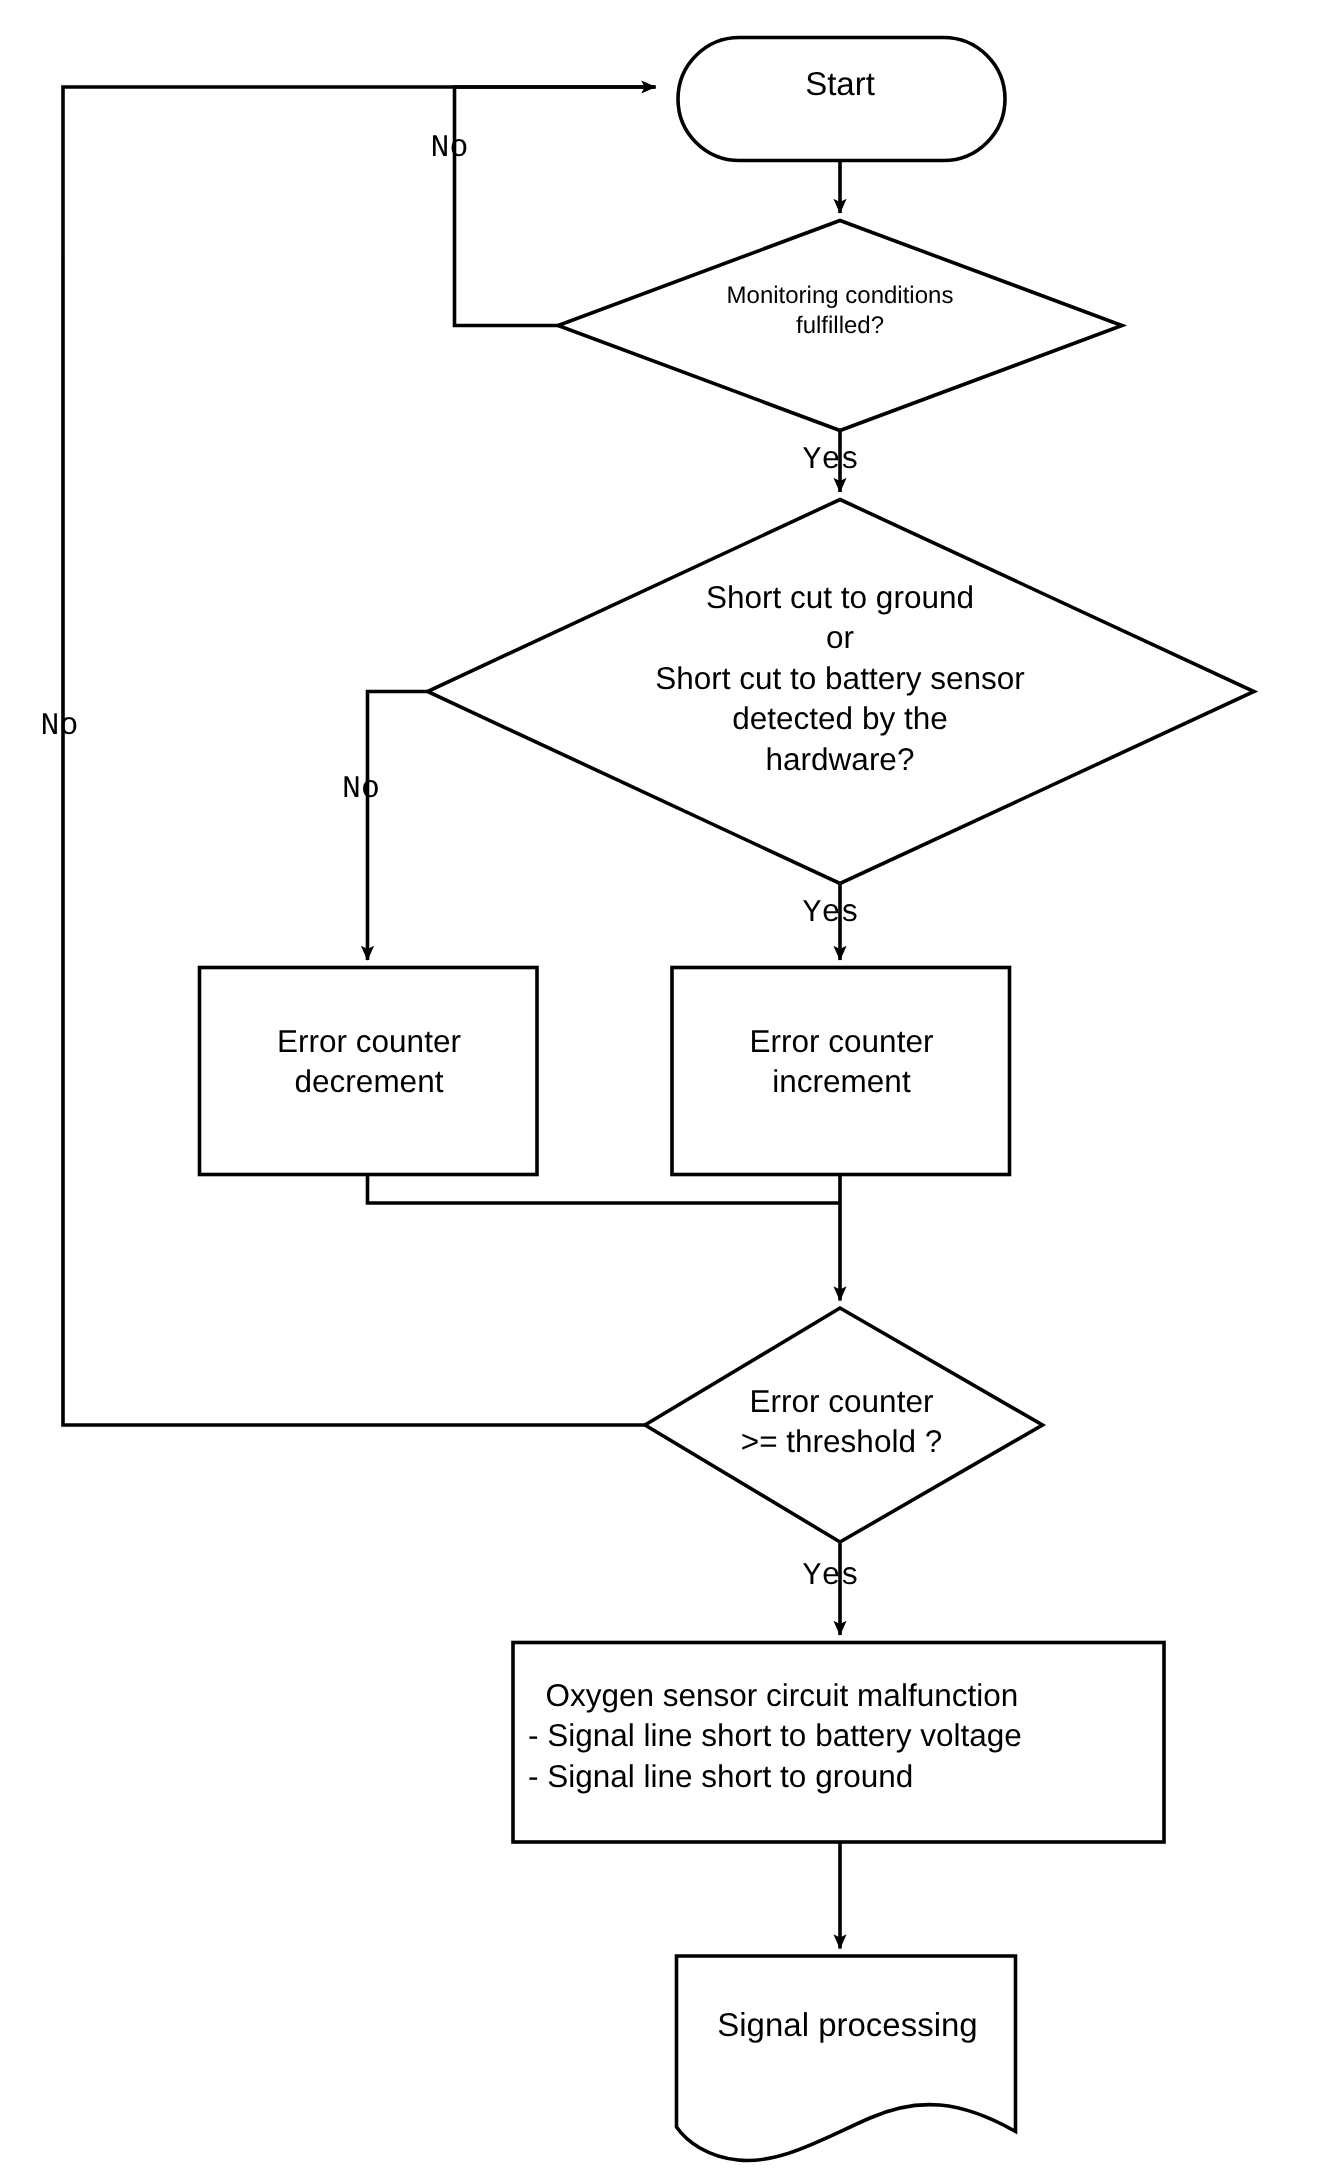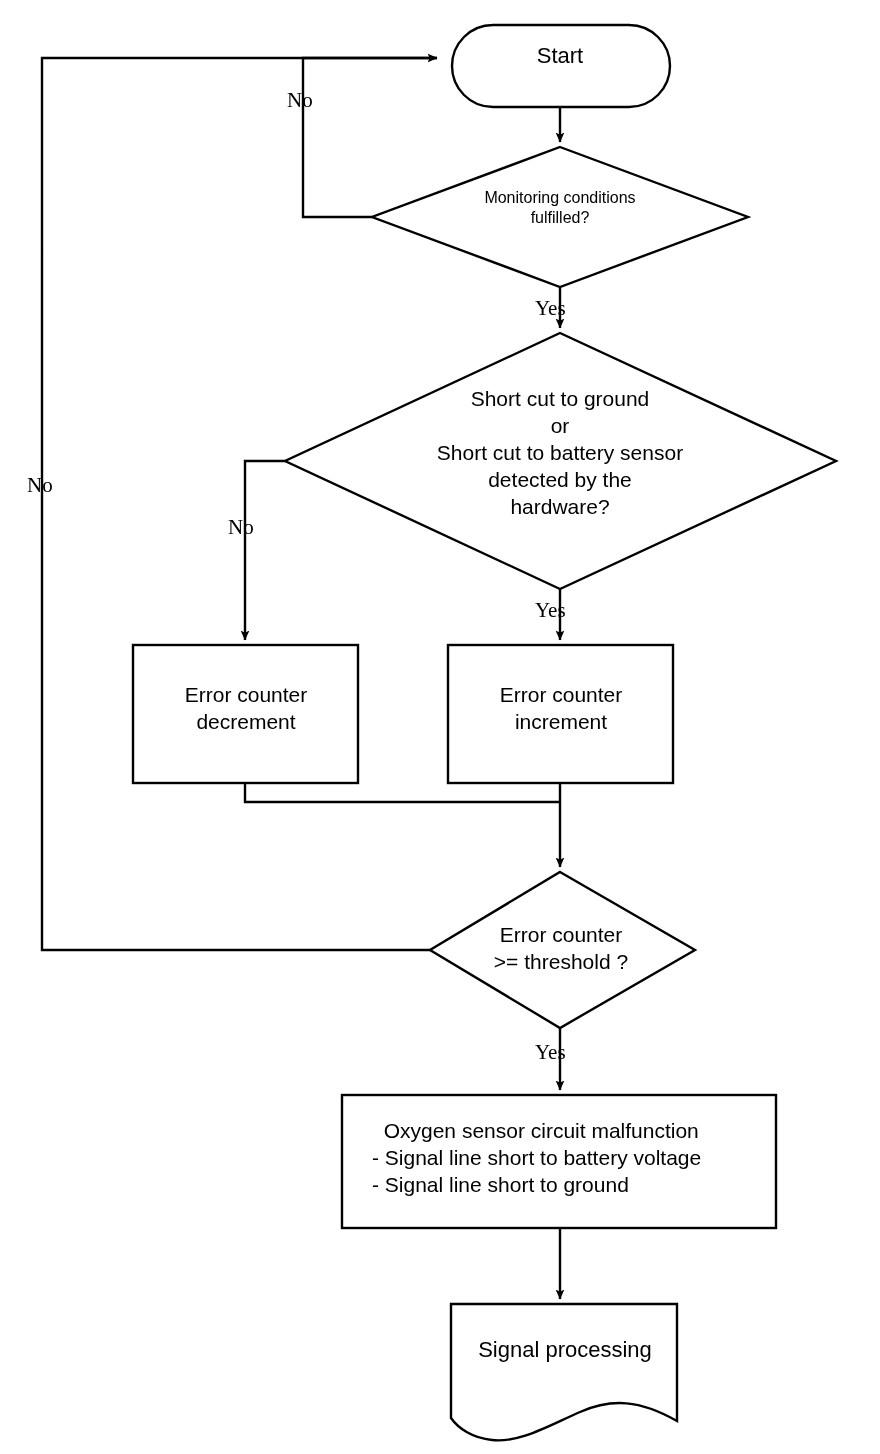--- a/index.html
+++ b/index.html
@@ -28,31 +28,31 @@
     text-align: center;
     color: #000000;
     font-family: "Liberation Sans", sans-serif;
     line-height: 1.28;
     white-space: pre;
     pointer-events: none;
   }
   .edge-label {
     position: absolute;
     color: #000000;
-    font-family: Liberation Serif, serif;
+    font-family: Liberation Mono, monospace;
     font-size: 21px;
     white-space: pre;
   }
   .t-start     { left: 450px; top: 42px;   width: 220px; font-size: 22px; }
   .t-dia1      { left: 380px; top: 188px;  width: 360px; font-size: 16px; }
   .t-dia2      { left: 300px; top: 386px;  width: 520px; font-size: 21px; }
   .t-dec       { left: 135px; top: 682px;  width: 222px; font-size: 21px; }
   .t-inc       { left: 450px; top: 682px;  width: 222px; font-size: 21px; }
   .t-dia3      { left: 450px; top: 922px;  width: 222px; font-size: 21px; }
-  .t-malf      { left: 352px; top: 1118px; width: 416px; font-size: 21px; text-align: left; margin-left: 20px; }
+  .t-malf      { left: 352px; top: 1118px; width: 416px; font-size: 21px; text-align: left; }
   .t-fault     { left: 455px; top: 1336px; width: 220px; font-size: 22px; }
 </style>
 </head>
 <body>
 
 <div id="canvas">
 
   <svg id="flow-svg" viewBox="0 0 880 1454">
     <defs>
       <marker id="arrow" markerWidth="12" markerHeight="12" refX="9.5" refY="5" orient="auto" markerUnits="userSpaceOnUse">

